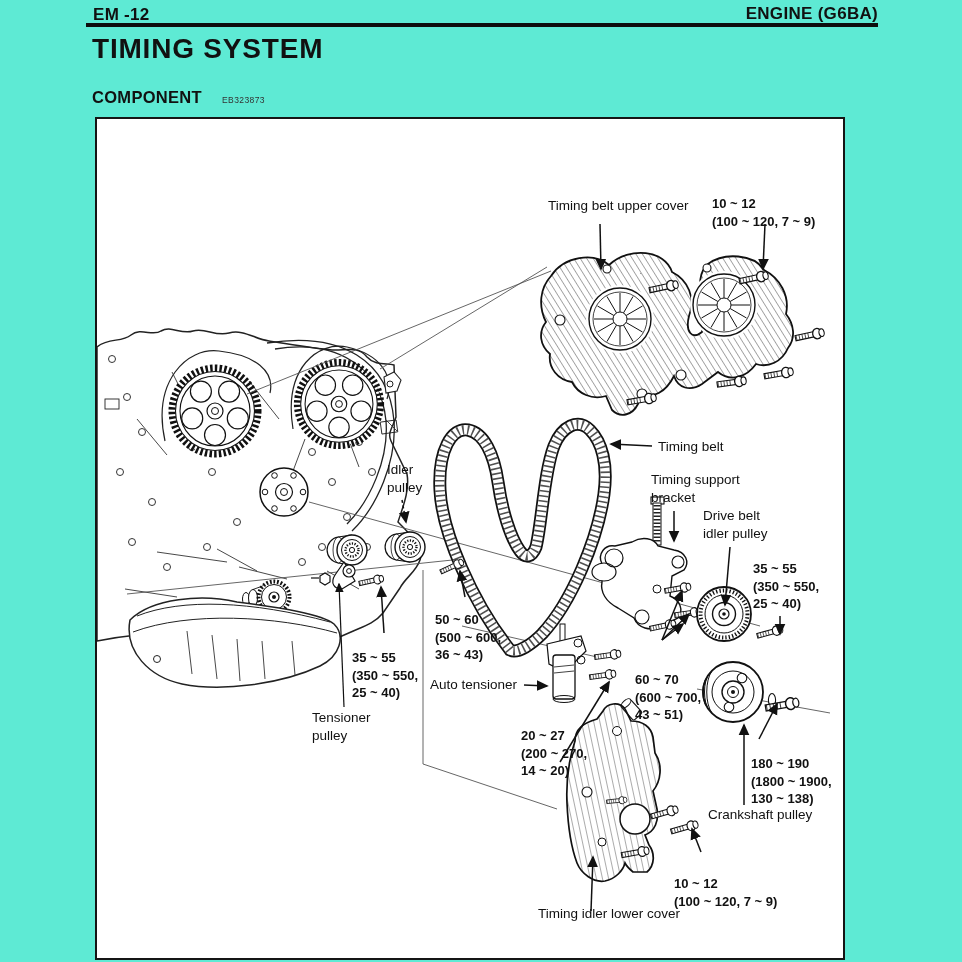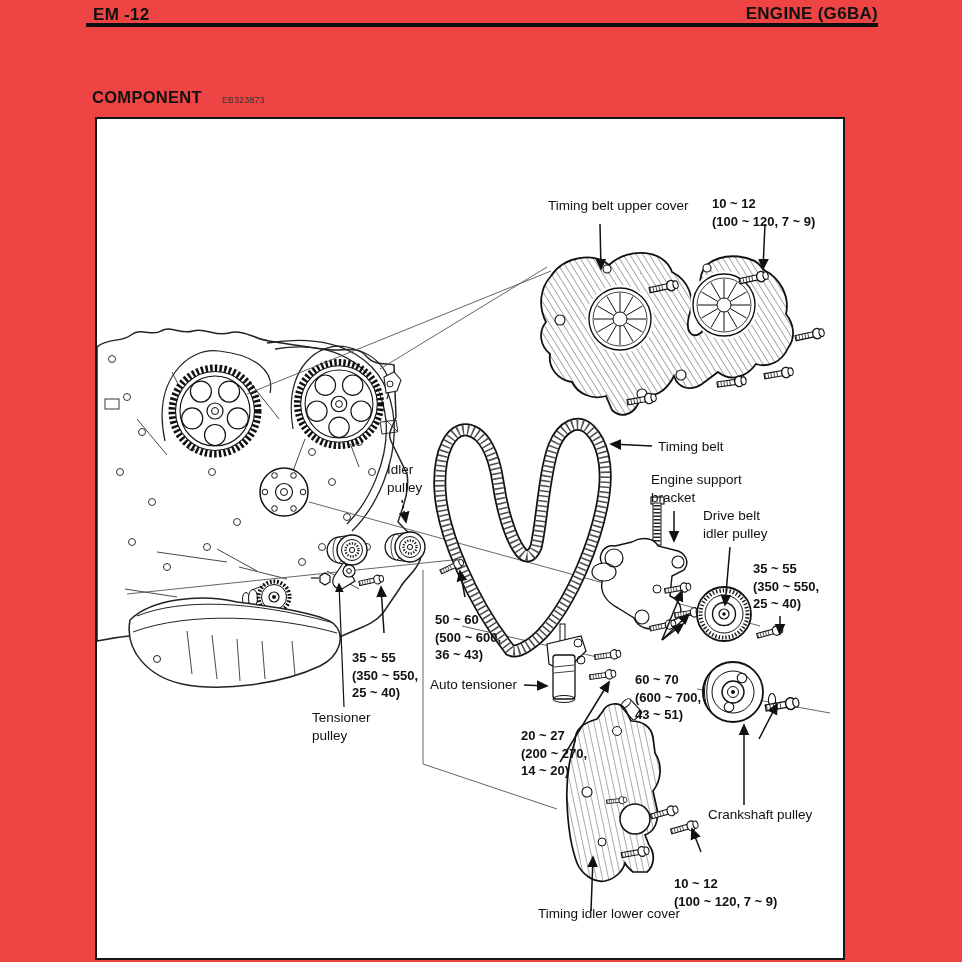--- a/index.html
+++ b/index.html
@@ -1,16 +1,16 @@
 <!DOCTYPE html>
 <html><head>
 <meta charset="utf-8">
 <style>
   html,body{margin:0;padding:0;background:#fff;}
-  #page{position:relative;width:962px;height:962px;background:#ef4444;overflow:hidden;
+  #page{position:relative;width:962px;height:962px;background:#5eead4;overflow:hidden;
         font-family:"Liberation Sans", sans-serif;color:#111;}
   .hdr-left{position:absolute;left:93px;top:5px;font-size:17px;font-weight:bold;letter-spacing:.3px;}
   .hdr-right{position:absolute;right:84px;top:4px;font-size:17px;font-weight:bold;letter-spacing:.3px;margin-left:20px;}
   .hdr-rule{position:absolute;left:86px;top:23px;width:792px;height:4px;background:#0d0d0d;}
   .doc-title{position:absolute;left:92px;top:33px;font-size:28px;font-weight:bold;letter-spacing:.8px;}
   .sec-title{position:absolute;left:92px;top:88px;font-size:16.5px;font-weight:bold;letter-spacing:.3px;text-align:center;}
   .sec-code{position:absolute;left:222px;top:95px;font-size:8.5px;color:#333;letter-spacing:.4px;}
   #diagram-box{position:absolute;left:95px;top:117px;width:750px;height:843px;
                border:2px solid #151515;box-sizing:border-box;background:#fff;}
   #diagram-svg{position:absolute;left:0;top:0;}
@@ -19,20 +19,21 @@
   .torque-note{position:absolute;left:5px;top:814px;font-size:15.5px;font-weight:bold;letter-spacing:.2px;}
 </style>
 </head>
 <body>
 
 <div id="page">
 
   <div class="hdr-left">EM -12</div>
   <div class="hdr-right">ENGINE (G6BA)</div>
   <div class="hdr-rule"></div>
+  <div class="doc-title">TIMING SYSTEM</div>
   <div class="sec-title">COMPONENT</div>
   <div class="sec-code">EB323873</div>
 
   <div id="diagram-box">
 
     <svg id="diagram-svg" width="746" height="839" viewBox="0 0 746 839">
       <defs>
         <marker id="ah" viewBox="0 0 10 10" refX="8.5" refY="5" markerWidth="8" markerHeight="8" orient="auto-start-reverse">
           <path d="M0,0.5 L10,5 L0,9.5 z" fill="#111"></path>
         </marker>
@@ -298,21 +299,21 @@
         <line x1="494" y1="792" x2="496" y2="738" marker-end="url(#ah)"></line>
       </g>
     </svg>
 
     <div class="lbl" style="left:451px;top:78px">Timing belt upper cover</div>
     <div class="lbl torq" style="left:615px;top:64px">10 ~ 12
 (100 ~ 120, 7 ~ 9)</div>
     <div class="lbl" style="left:561px;top:319px">Timing belt</div>
     <div class="lbl" style="left:290px;top:342px">Idler
 pulley</div>
-    <div class="lbl" style="left:554px;top:352px">Engine support
+    <div class="lbl" style="left:554px;top:352px">Timing support
 bracket</div>
     <div class="lbl" style="left:606px;top:388px">Drive belt
 idler pulley</div>
     <div class="lbl torq" style="left:656px;top:429px">35 ~ 55
 (350 ~ 550,
 25 ~ 40)</div>
     <div class="lbl torq" style="left:338px;top:480px">50 ~ 60
 (500 ~ 600,
 36 ~ 43)</div>
     <div class="lbl torq" style="left:255px;top:518px">35 ~ 55
@@ -320,19 +321,22 @@
 25 ~ 40)</div>
     <div class="lbl torq" style="left:538px;top:540px">60 ~ 70
 (600 ~ 700,
 43 ~ 51)</div>
     <div class="lbl" style="left:333px;top:557px">Auto tensioner</div>
     <div class="lbl torq" style="left:424px;top:596px">20 ~ 27
 (200 ~ 270,
 14 ~ 20)</div>
     <div class="lbl" style="left:215px;top:590px">Tensioner
 pulley</div>
+    <div class="lbl torq" style="left:654px;top:624px">180 ~ 190
+(1800 ~ 1900,
+130 ~ 138)</div>
     <div class="lbl" style="left:611px;top:687px">Crankshaft pulley</div>
     <div class="lbl torq" style="left:577px;top:744px">10 ~ 12
 (100 ~ 120, 7 ~ 9)</div>
     <div class="lbl" style="left:441px;top:786px">Timing idler lower cover</div>
 
   </div>
 </div>
 
 </body></html>

